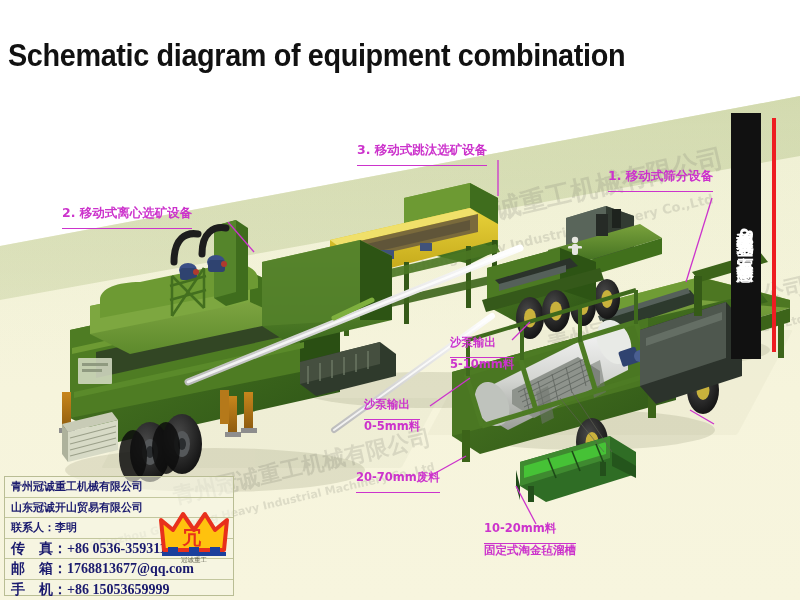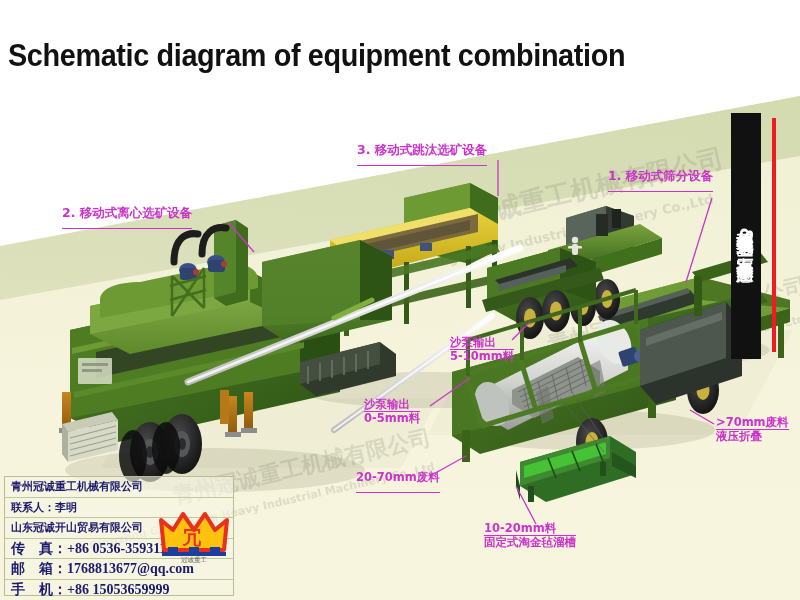--- a/index.html
+++ b/index.html
@@ -54,21 +54,21 @@
   }
   .vbar-red{position:absolute;left:772px;top:118px;width:4px;height:234px;background:#ee1c21;}
 
   
   .label{
     position:absolute;color:#cc33cc;font-weight:bold;white-space:nowrap;
     font-family:"DejaVu Sans","Liberation Sans",sans-serif;
     line-height:1.12;
   }
   .label .ul{display:inline-block;border-bottom:1.3px solid #cc33cc;padding-bottom:8px;}
-  .label .ul2{display:block;border-bottom:1.3px solid #cc33cc;padding-bottom:0px;}
+  .label .ul2{display:block;border-bottom:1.3px solid #cc33cc;padding-bottom:8px;}
   .l-big{font-size:12.5px;}
   .l-small{font-size:11.5px;}
 
   
   .card{
     position:absolute;left:4px;top:476px;width:228px;height:118px;
     background:rgba(245,245,228,.62);
     border:1px solid #b9bd94;
   }
   .card .row{
@@ -478,39 +478,35 @@
 
   <div class="label l-small" style="left:364px;top:398px;">
     <span class="ul2">沙泵输出</span>
     <span>0-5mm料</span>
   </div>
 
   <div class="label l-small" style="left:356px;top:471px;">
     <span class="ul">20-70mm废料</span>
   </div>
 
-  <div class="label l-small" style="left:716px;top:416px;">
-    <span class="ul2">&gt;70mm废料</span>
-    <span>液压折叠</span>
-  </div>
 
   <div class="label l-small" style="left:484px;top:522px;">
     <span class="ul2">10-20mm料</span>
     <span>固定式淘金毡溜槽</span>
   </div>
 
   <div class="vbanner">
     <span>移动组合式选金&amp;宝石设备示意图</span>
   </div>
   <div class="vbar-red"></div>
 
   <div class="card">
     <div class="row">青州冠诚重工机械有限公司</div>
+    <div class="row">山东冠诚开山贸易有限公司</div>
     <div class="row">联系人：李明</div>
-    <div class="row">山东冠诚开山贸易有限公司</div>
     <div class="row mono">传　真：+86 0536-3593111</div>
     <div class="row mono">邮　箱：1768813677@qq.com</div>
     <div class="row mono">手　机：+86 15053659999</div>
   </div>
 
   <svg class="logo" viewBox="0 0 72 58">
     <path d="M6,44 L3,14 L15,24 L25,8 L36,24 L47,8 L57,24 L69,14 L66,44 Z" fill="#ffc20e" stroke="#e8301c" stroke-width="4" stroke-linejoin="round"></path>
     <text x="34" y="38" font-family="DejaVu Sans, sans-serif" font-size="19" font-weight="bold" fill="#e8301c" text-anchor="middle">冗</text>
     <rect x="4" y="46" width="64" height="4" fill="#1b3f9c"></rect>
     <rect x="10" y="41" width="10" height="6" fill="#1b3f9c"></rect>

